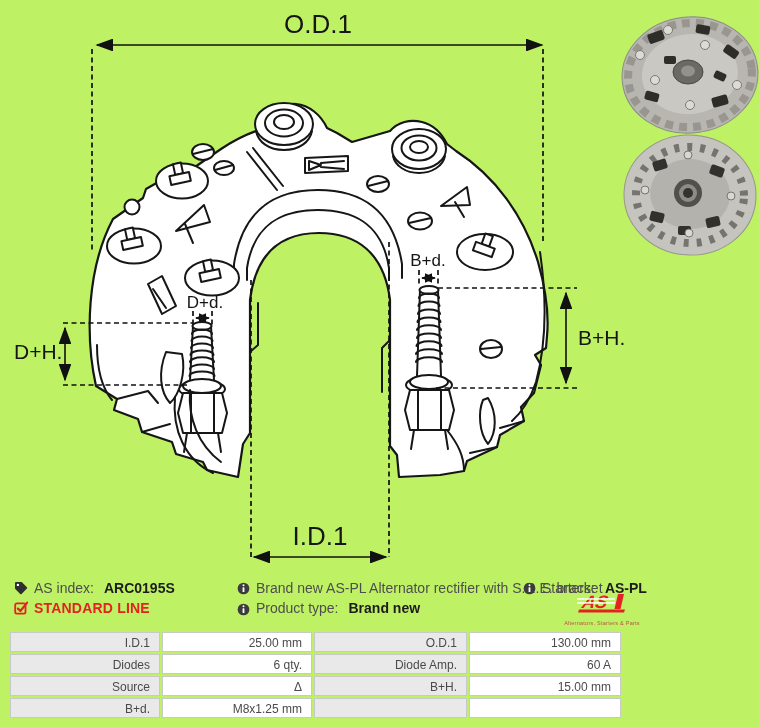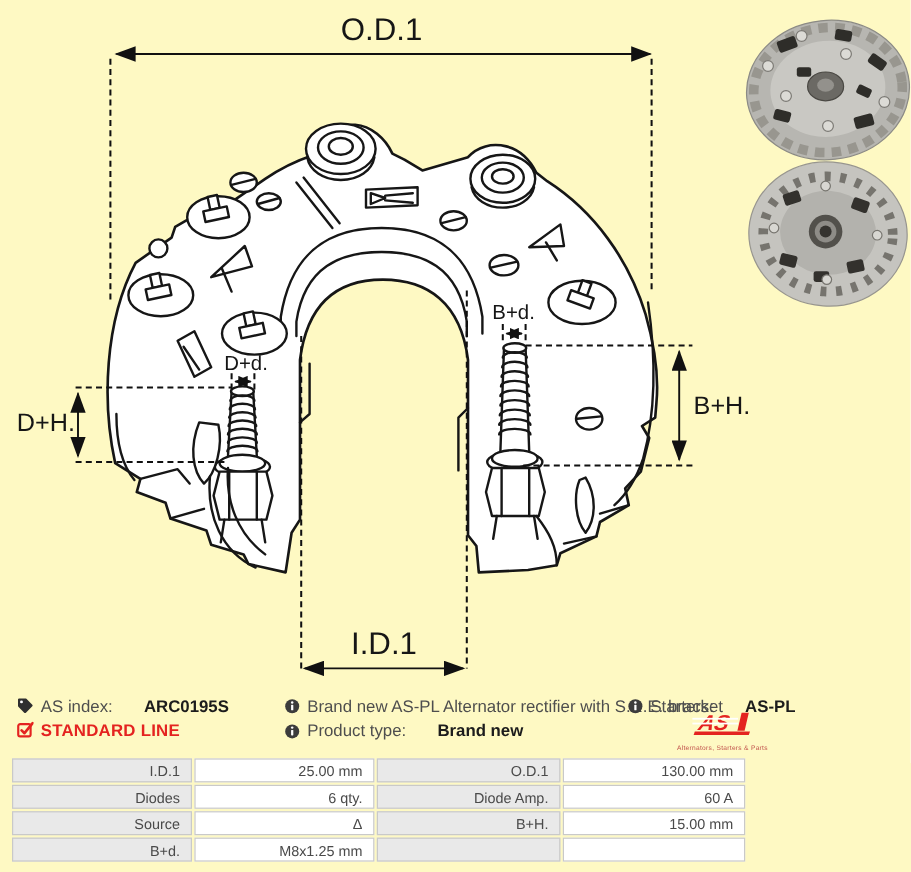--- a/index.html
+++ b/index.html
@@ -1,23 +1,23 @@
 <!DOCTYPE html>
 <html><head>
 <meta charset="utf-8">
 <style>
   html,body{margin:0;padding:0;background:#ffffff;}
-  .sheet{position:relative;width:759px;height:727px;background:#fef9c3;overflow:hidden;
+  .sheet{position:relative;width:759px;height:727px;background:#bef264;overflow:hidden;
          font-family:"Liberation Sans",sans-serif;}
   .sheet svg.main{position:absolute;left:0;top:0;}
 
   
   .info-item{position:absolute;display:flex;align-items:center;gap:6px;
              font-size:14px;color:#4e4e4e;white-space:nowrap;}
-  .info-item .val{font-weight:bold;color:#1c1c1c;margin-left:20px;}
+  .info-item .val{font-weight:bold;color:#1c1c1c;margin-left:4px;}
   .standard{font-weight:bold;color:#e42320;letter-spacing:.2px;}
   .ic{flex:0 0 auto;display:block;}
 
   
   .logo{position:absolute;left:556px;top:593px;width:92px;text-align:center;}
   .logo .cap{font-size:5.5px;color:#c0504a;letter-spacing:.25px;margin-top:1px;}
 
   
   .spec{position:absolute;left:10px;top:632px;display:grid;
         grid-template-columns:150px 150px 153px 152px;gap:2px;}

